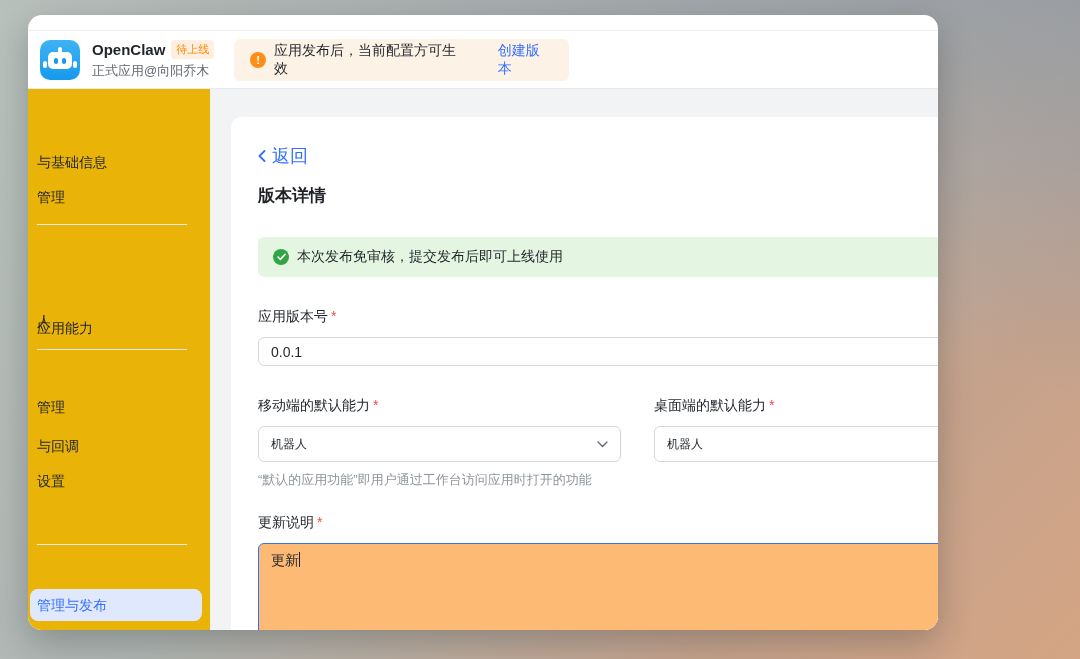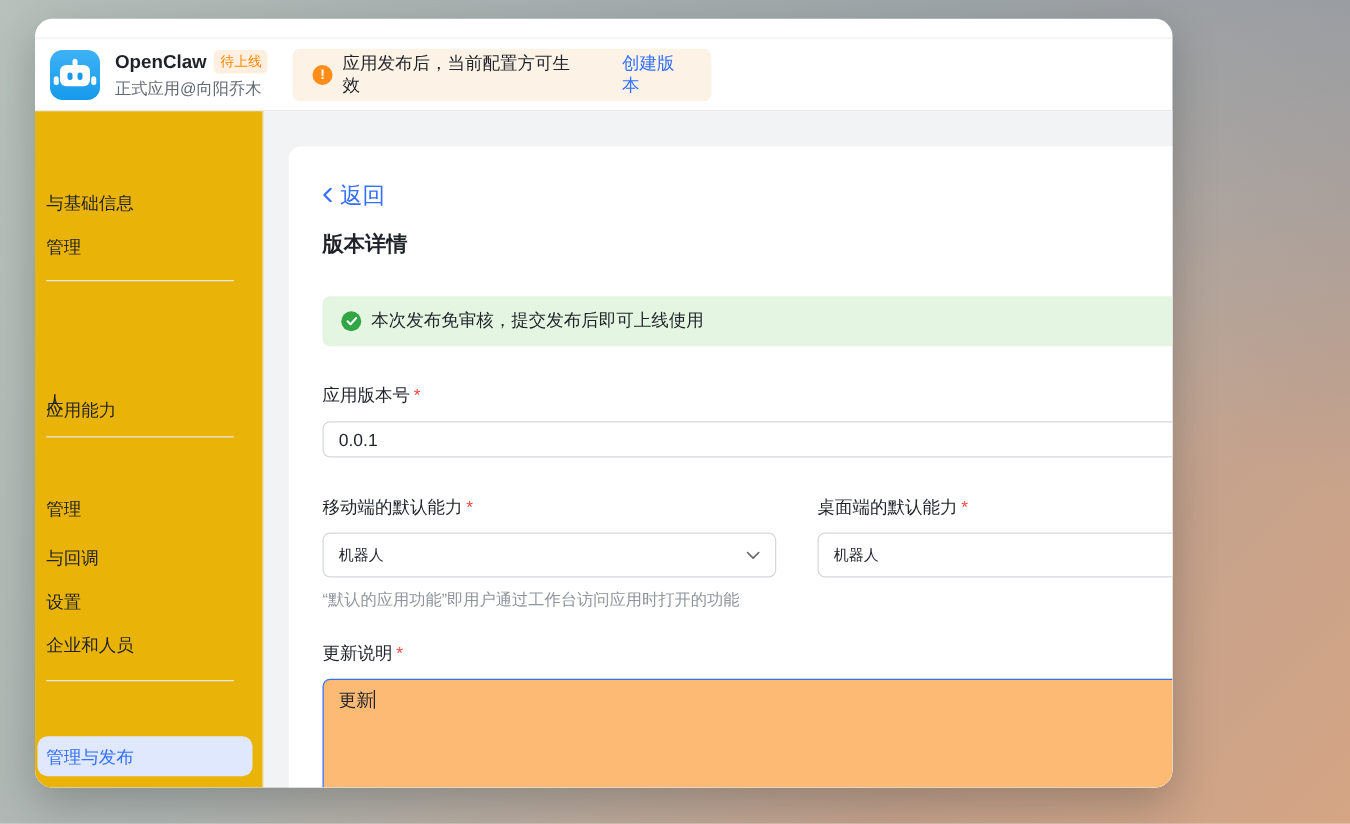--- a/index.html
+++ b/index.html
@@ -167,21 +167,20 @@
     <div class="sidebar">
       <div class="side-item si-0">与基础信息</div>
       <div class="side-item si-1">管理</div>
       <div class="side-div sd-0"></div>
       <div class="side-item si-2">应用能力</div>
       <div class="side-item si-3">人</div>
       <div class="side-div sd-1"></div>
       <div class="side-item si-4">管理</div>
       <div class="side-item si-5">与回调</div>
       <div class="side-item si-6">设置</div>
-      <div class="side-item si-7">企业和人员</div>
       <div class="side-div sd-2"></div>
       <div class="side-item selected si-8">管理与发布</div>
     </div>
 
     <div class="content-area">
       <div class="card">
 
         <span class="back-link">
           <svg width="8" height="12" viewBox="0 0 8 12" fill="none">
             <path d="M6.5 1 L1.5 6 L6.5 11" stroke="#3370ff" stroke-width="1.8" stroke-linecap="round" stroke-linejoin="round"></path>

